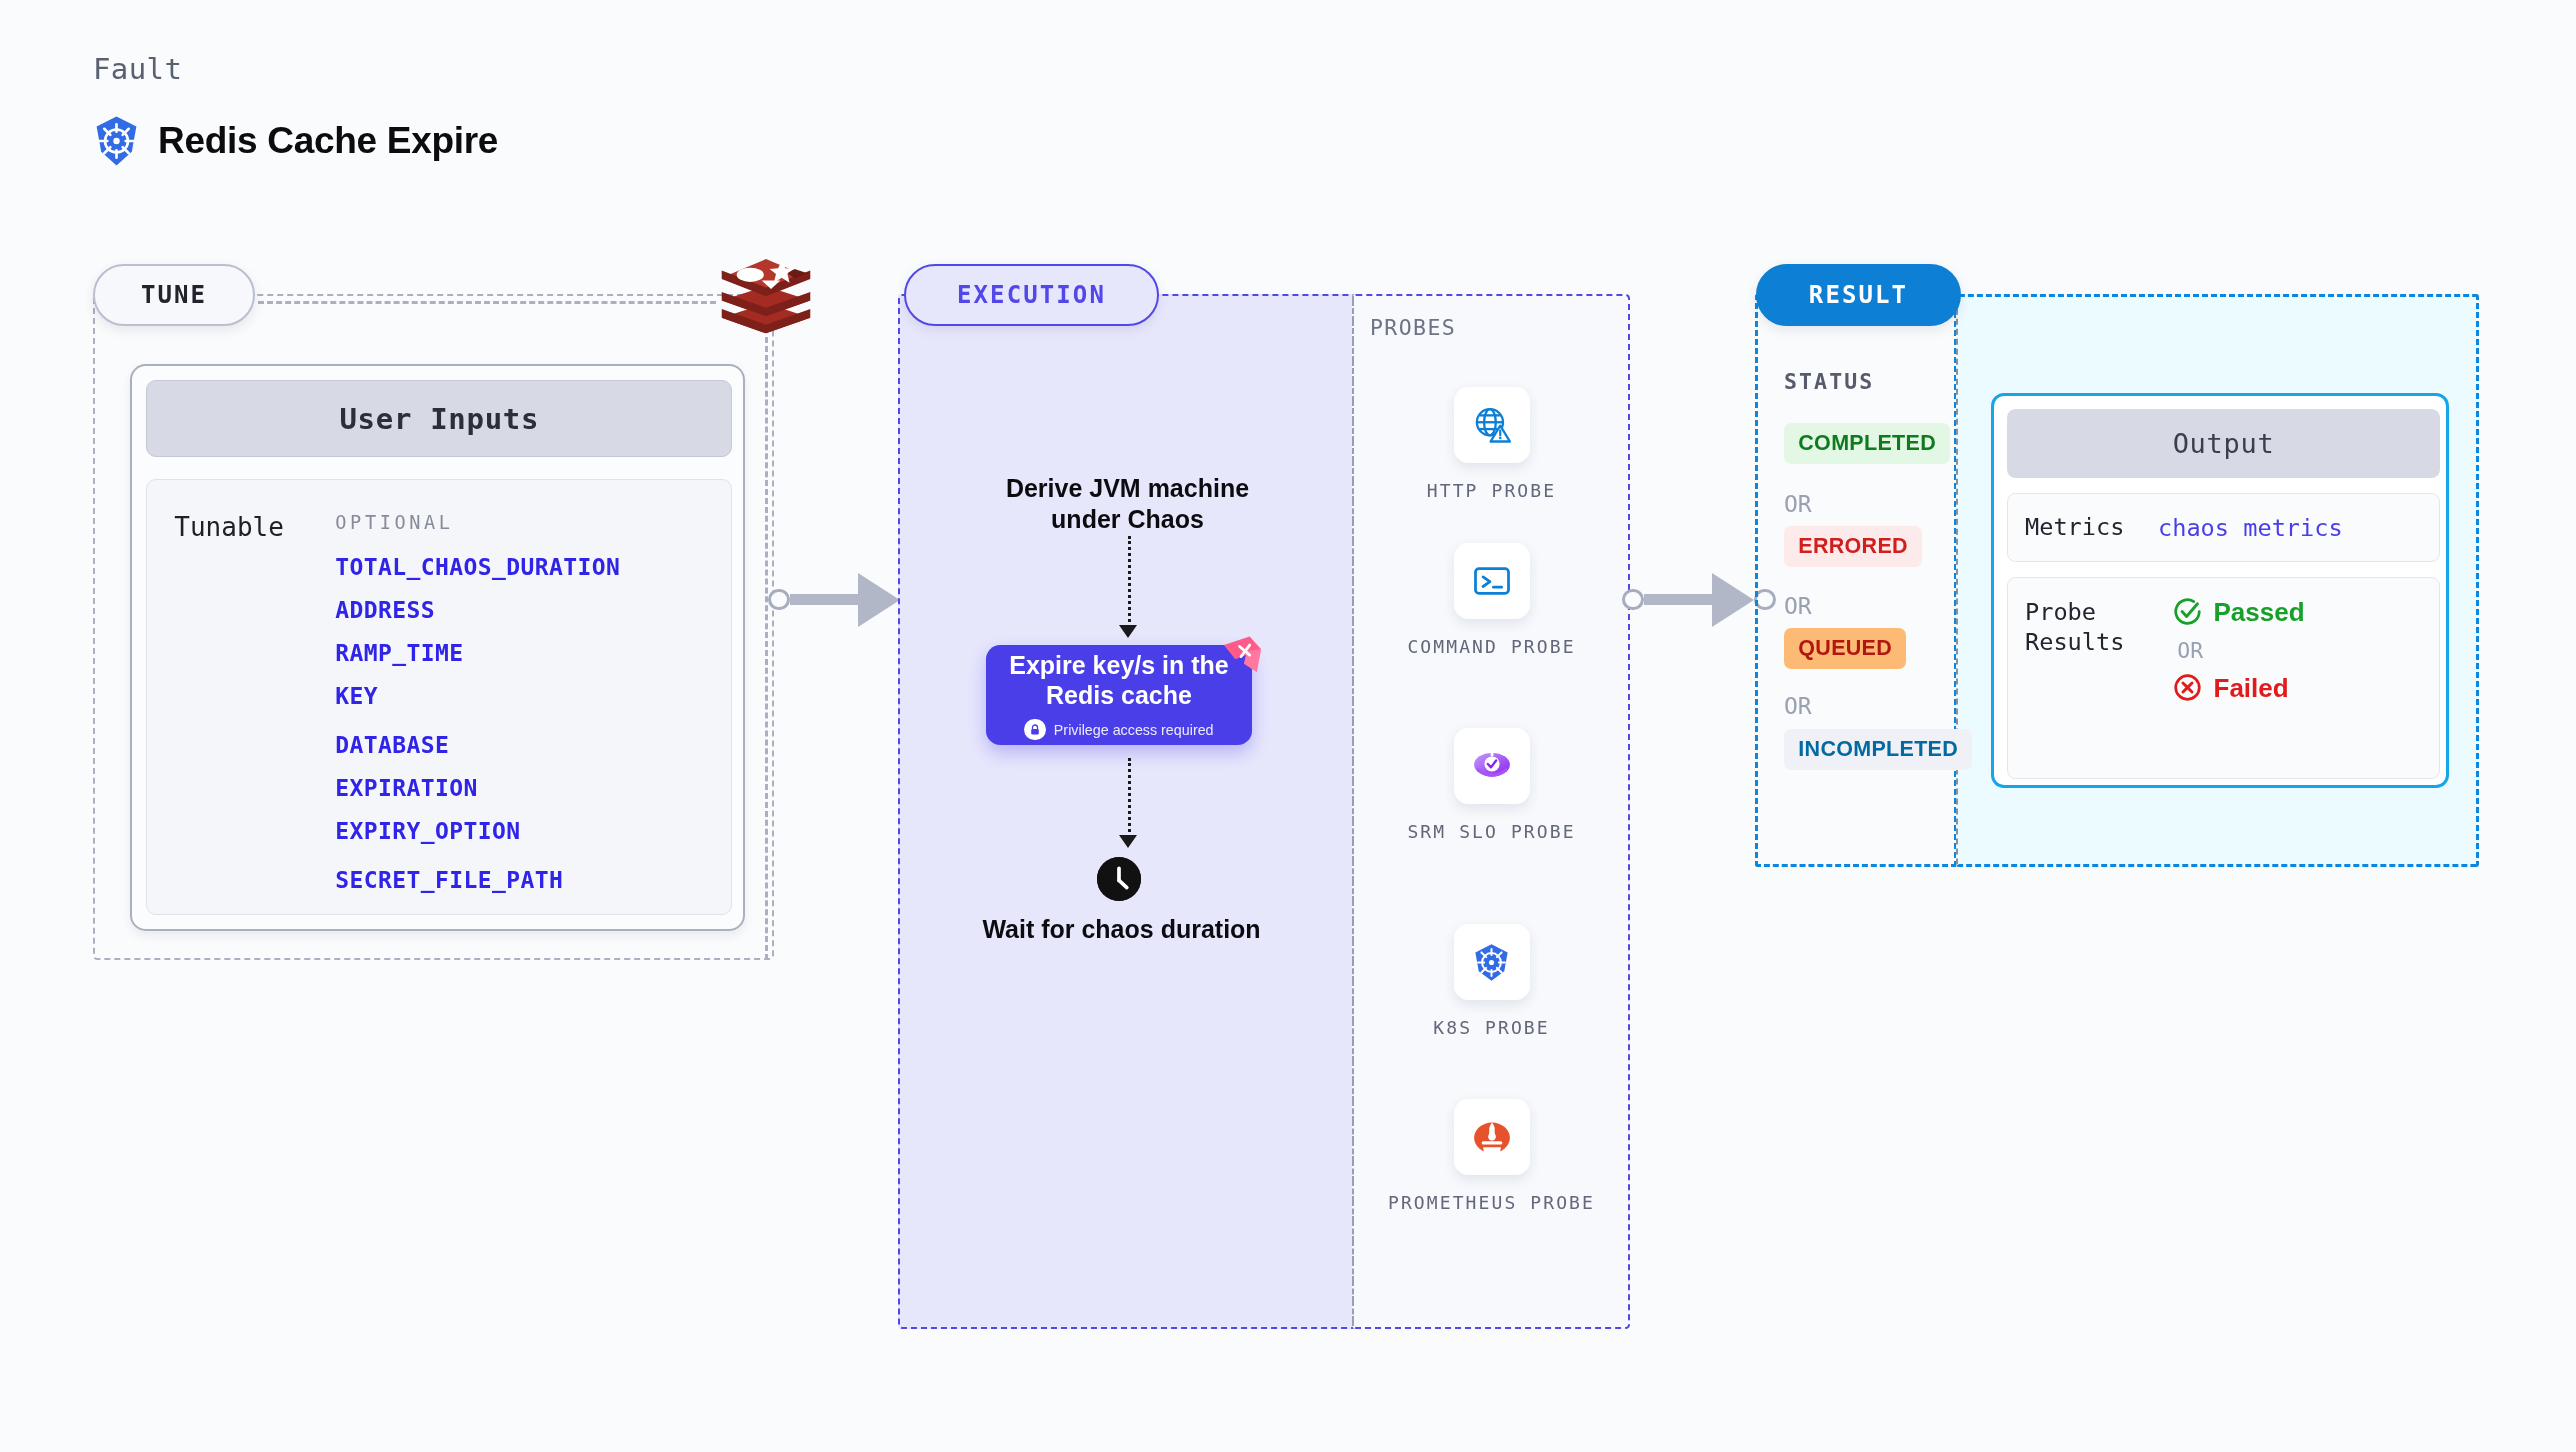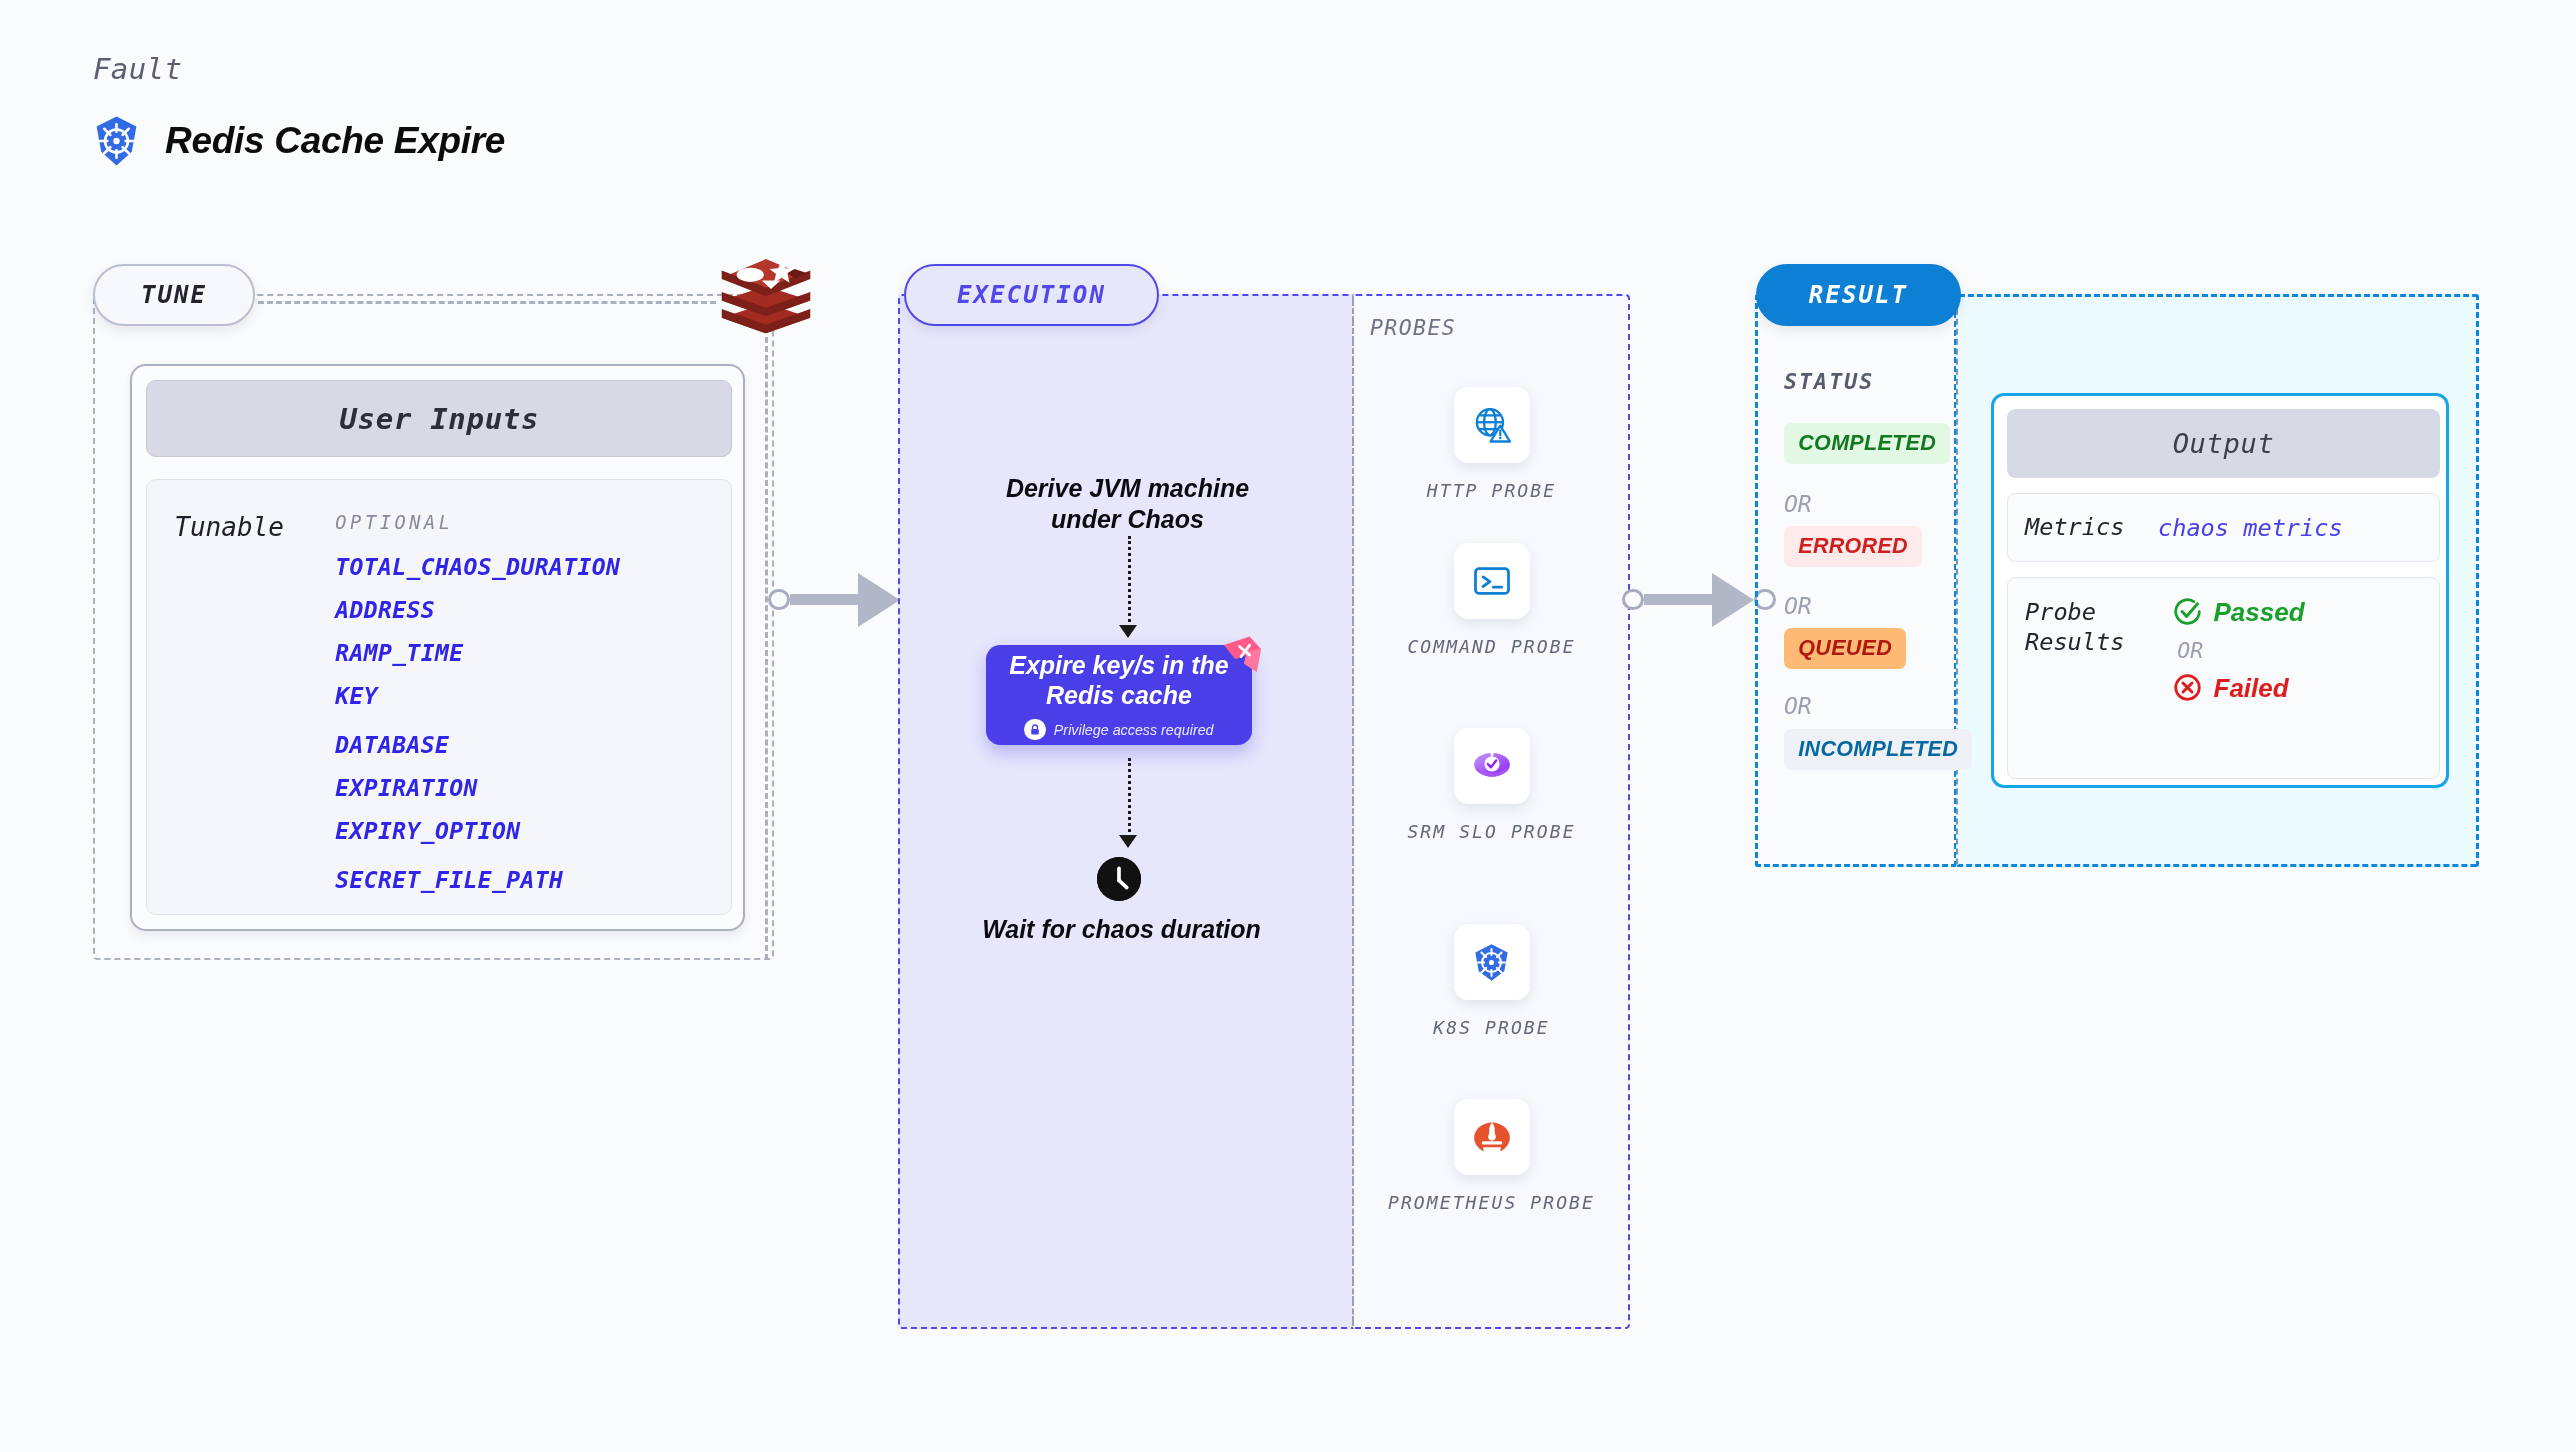--- a/index.html
+++ b/index.html
@@ -2,29 +2,29 @@
 <html style="font-size:11.5px"><head>
 <meta charset="utf-8">
 <style>
   * { box-sizing: border-box; margin: 0; padding: 0; }
   html, body {
     width: 2576px; height: 1452px;
     background: #fafbfc;
     font-family: "Liberation Sans", sans-serif;
     overflow: hidden;
   }
-  .stage { position: relative; width: 2576px; height: 1452px; font-style: italic; }
+  .stage { position: relative; width: 2576px; height: 1452px; }
 
   
   .hdr-fault {
     position: absolute; left: 93px; top: 52px;
     font-family: "DejaVu Sans Mono", monospace;
     font-size: 29px; color: #5a6070; letter-spacing: 0.4px;
   }
-  .hdr-row { position: absolute; left: 92px; top: 115px; display: flex; align-items: center; gap: 24px; }
+  .hdr-row { position: absolute; left: 92px; top: 115px; display: flex; align-items: center; gap: 17px; }
   .k8s-logo { width: 49px; height: 52px; display:block; }
   .hdr-title { font-size: 37px; font-weight: 700; color: #0c0c10; letter-spacing: -0.3px;
                font-family: "Liberation Sans", sans-serif; }
 
   
   .pill {
     position: absolute; display: flex; align-items: center; justify-content: center;
     border-radius: 31.5px; font-family: "DejaVu Sans Mono", monospace;
     font-size: 24px; font-weight: 700; letter-spacing: 2.1px;
     box-shadow: 0 4.3px 11.5px rgba(40,50,90,.10);

